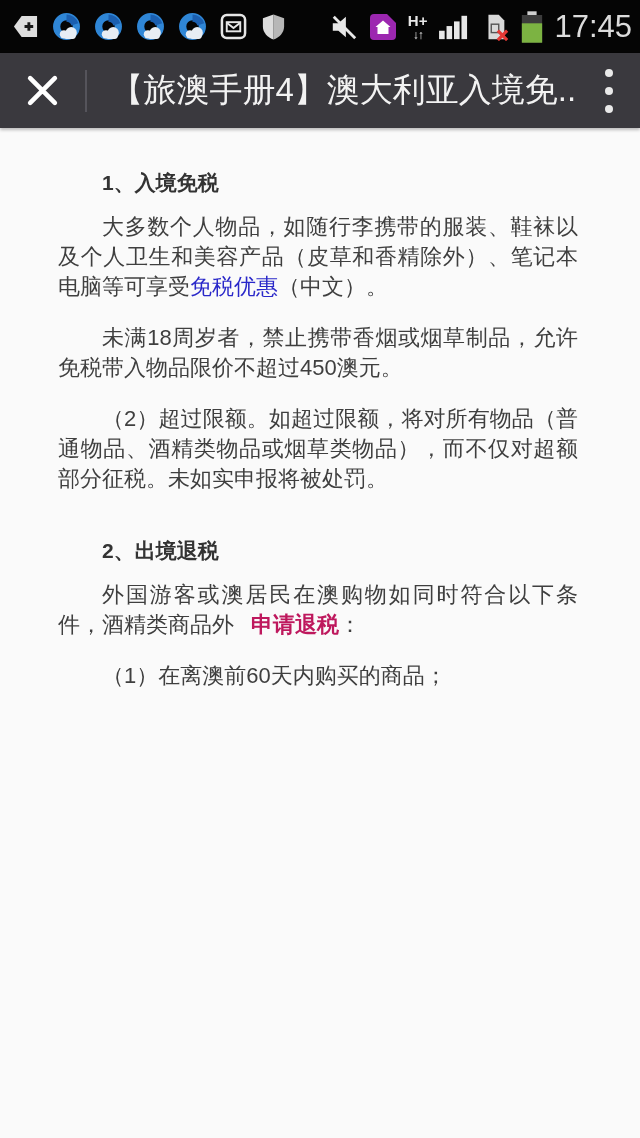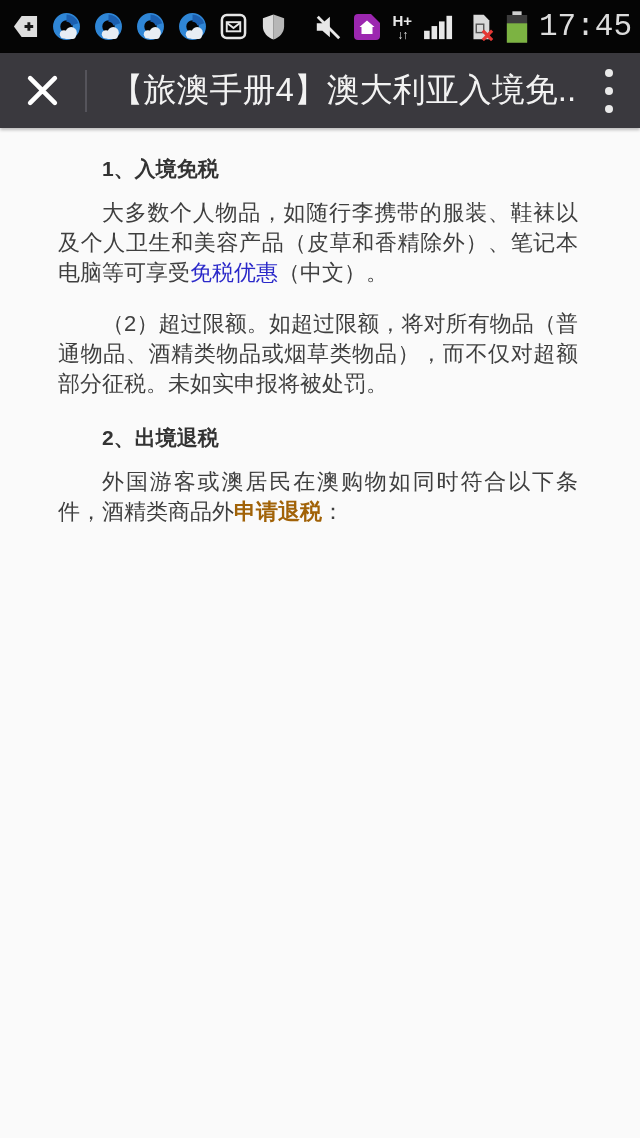--- a/index.html
+++ b/index.html
@@ -16,21 +16,21 @@
     display:flex; align-items:center; justify-content:space-between;
     padding:0 8px 0 12px;
   }
   .sb-group { display:flex; align-items:center; }
   .sb-left  > * { margin-right:13px; }
   .sb-right > * { margin-left:11px; }
   .sb-ic { display:inline-flex; align-items:center; justify-content:center; }
   .net-wrap { display:flex; flex-direction:column; align-items:center; line-height:1; }
   .net-type { color:#e8e8e8; font-size:15px; font-weight:bold; }
   .net-arrows { color:#e8e8e8; font-size:12px; letter-spacing:-1px; margin-top:1px; }
-  .sb-time { color:#dcdcdc; font-size:31px; margin-left:10px; letter-spacing:0;font-family:Liberation Mono, monospace; }
+  .sb-time { color:#dcdcdc; font-size:31px; margin-left:10px; letter-spacing:0; }
   
   .title-bar {
     height:75px; background:#3a393e; flex:0 0 auto;
     display:flex; align-items:center;
     box-shadow:0 2px 3px rgba(0,0,0,0.25);
   }
   .tb-close {
     width:86px; height:75px; background:none; border:none; padding:0;
     display:flex; align-items:center; justify-content:center; cursor:pointer;
   }
@@ -41,30 +41,30 @@
   }
   .tb-menu {
     width:64px; height:75px; background:none; border:none; padding:0;
     display:flex; flex-direction:column; align-items:center; justify-content:center;
     cursor:pointer;
   }
   .tb-menu i { width:8px; height:8px; border-radius:50%; background:#e9e9e9; margin:5px 0; }
   
   .content {
     flex:1 1 auto; overflow:hidden;
-    padding:26px 62px 0 58px;
+    padding:40px 62px 0 58px;
     color:#3f3f3f; font-size:22px; line-height:30px;
     text-align:justify;
   }
   .heading { font-size:21px; line-height:30px; font-weight:bold; color:#333;
              margin:0 0 14px 0; text-indent:44px; text-align:left; }
-  .heading-gap { margin-top:24px; }
+  .heading-gap { margin-top:42px; }
   .para { margin:0 0 21px 0; text-indent:44px; }
   .para .link { color:#2a28c9; text-decoration:none; cursor:pointer; }
-  .para .bold { font-weight:bold; color:#a16207; }
+  .para .bold { font-weight:bold; color:#be185d;margin-left:17px; }
 </style>
 </head>
 <body>
 
 <div class="screen">
 
   <div class="status-bar">
     <div class="sb-group sb-left">
       <span class="sb-ic">
         <svg width="27" height="27" viewBox="0 0 28 28">
@@ -178,18 +178,20 @@
     <button class="tb-menu">
       <i></i>
         <i></i>
         <i></i>
     </button>
   </div>
 
   <div class="content" id="article">
       <h2 class="heading">1、入境免税</h2>
       <p class="para"><span>大多数个人物品，如随行李携带的服装、鞋袜以及个人卫生和美容产品（皮草和香精除外）、笔记本电脑等可享受</span><a class="link">免税优惠</a><span>（中文）。</span></p>
+      <p class="para"><span>未满18周岁者，禁止携带香烟或烟草制品，允许免税带入物品限价不超过450澳元。</span></p>
       <p class="para"><span>（2）超过限额。如超过限额，将对所有物品（普通物品、酒精类物品或烟草类物品），而不仅对超额部分征税。未如实申报将被处罚。</span></p>
       <h2 class="heading heading-gap">2、出境退税</h2>
       <p class="para"><span>外国游客或澳居民在澳购物如同时符合以下条件，酒精类商品外</span><span class="bold">申请退税</span><span>：</span></p>
+      <p class="para"><span>（1）在离澳前60天内购买的商品；</span></p>
     </div>
 
 </div>
 
 </body></html>

